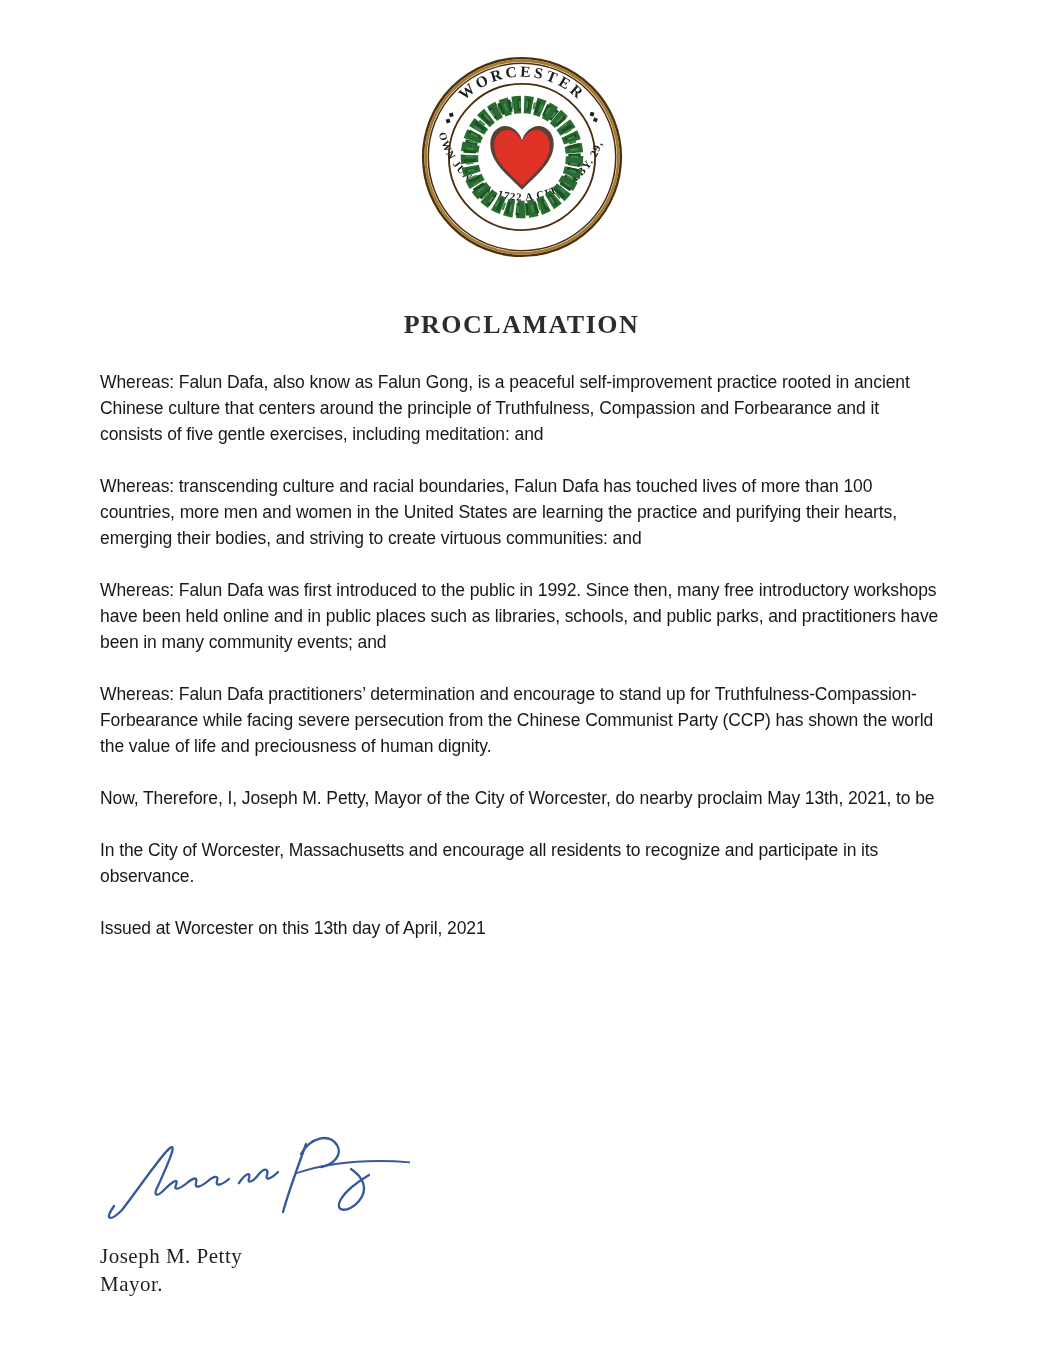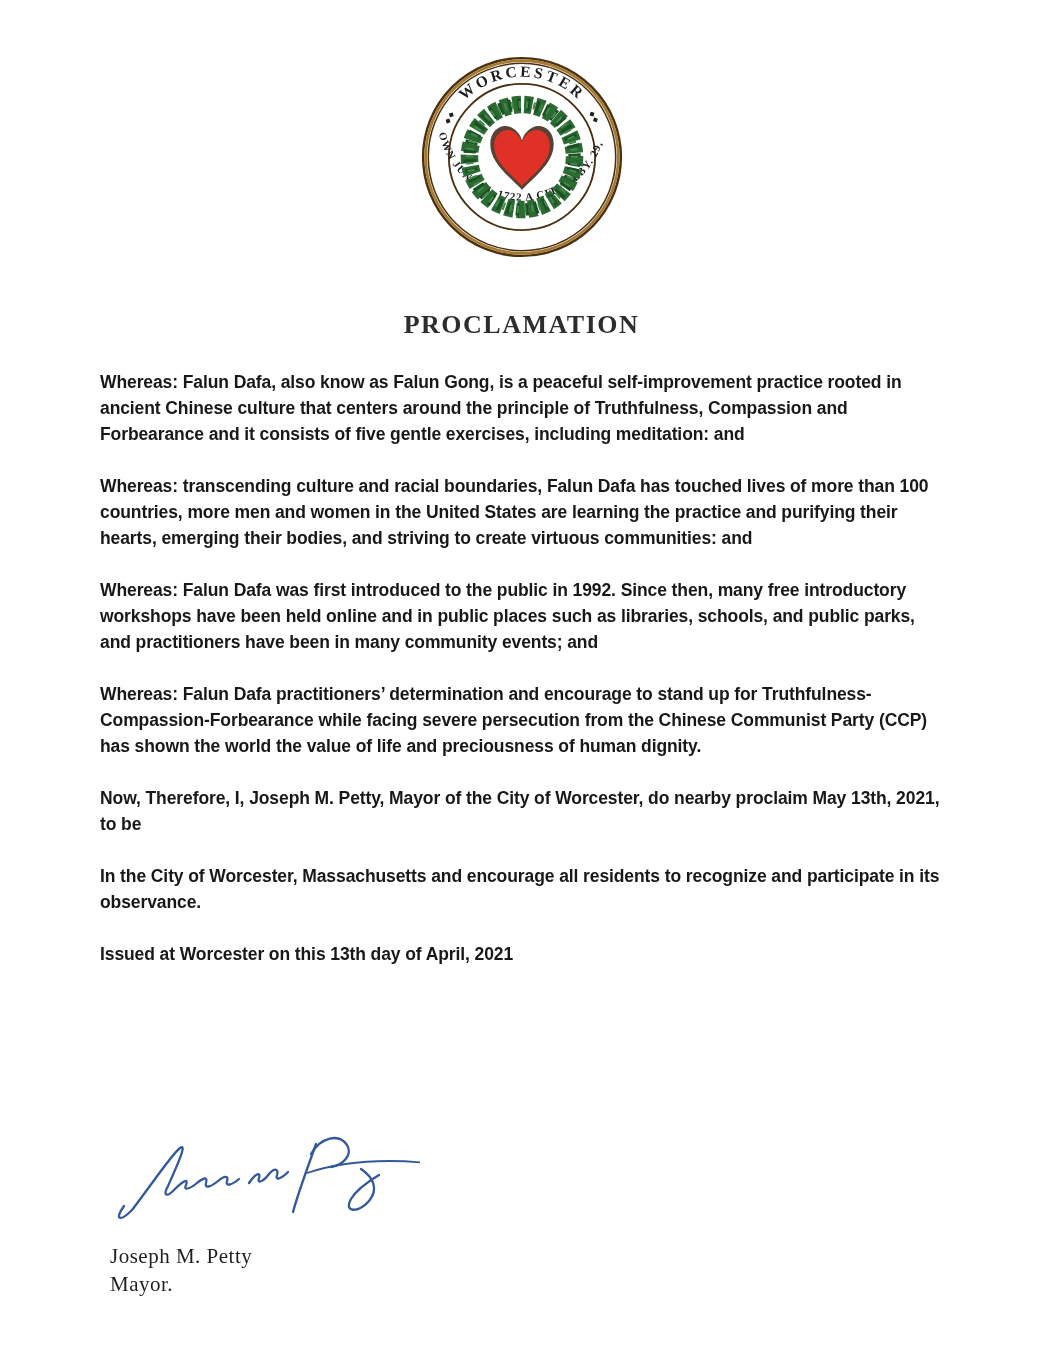--- a/index.html
+++ b/index.html
@@ -9,25 +9,25 @@
   .seal-wrap{position:absolute;top:54px;left:50%;transform:translateX(-50%);width:206px;height:206px;}
   .seal-wrap svg{width:100%;height:100%;display:block;}
   .seal-arc-top{font-family:"Liberation Serif",serif;font-weight:bold;font-size:15px;letter-spacing:3px;}
   .seal-arc-orn{font-family:"DejaVu Sans",sans-serif;font-size:7px;letter-spacing:1px;}
   .seal-arc-bottom{font-family:"Liberation Serif",serif;font-weight:bold;font-size:10.5px;letter-spacing:1px;}
 
   .doc-title{position:absolute;top:310px;left:0;width:100%;margin:0;text-align:center;
     font-family:"Liberation Serif",serif;font-weight:700;font-size:26px;letter-spacing:1.5px;color:#2d2d2d;}
 
   .body-text{position:absolute;top:369px;left:100px;width:843px;
-    font-weight:700;font-size:17.5px;line-height:26px;letter-spacing:-0.1px;color:#181818;}
+    font-weight:400;font-size:17.5px;line-height:26px;letter-spacing:-0.1px;color:#181818;}
   .body-text p{margin:0 0 26px 0;}
   .body-text p.centered{text-align:center;}
 
-  .signature-block{position:absolute;left:110px;top:1120px;}
+  .signature-block{position:absolute;left:100px;top:1120px;}
   .sig-svg{width:310px;height:112px;display:block;}
   .signer-name{font-family:"Liberation Serif",serif;font-size:21px;color:#1f1f1f;margin-top:12px;letter-spacing:0.5px;}
   .signer-title{font-family:"Liberation Serif",serif;font-size:21px;color:#1f1f1f;margin-top:3px;letter-spacing:0.5px;}
 </style>
 </head>
 <body>
 
 <div class="page">
 
   <div class="seal-wrap">

